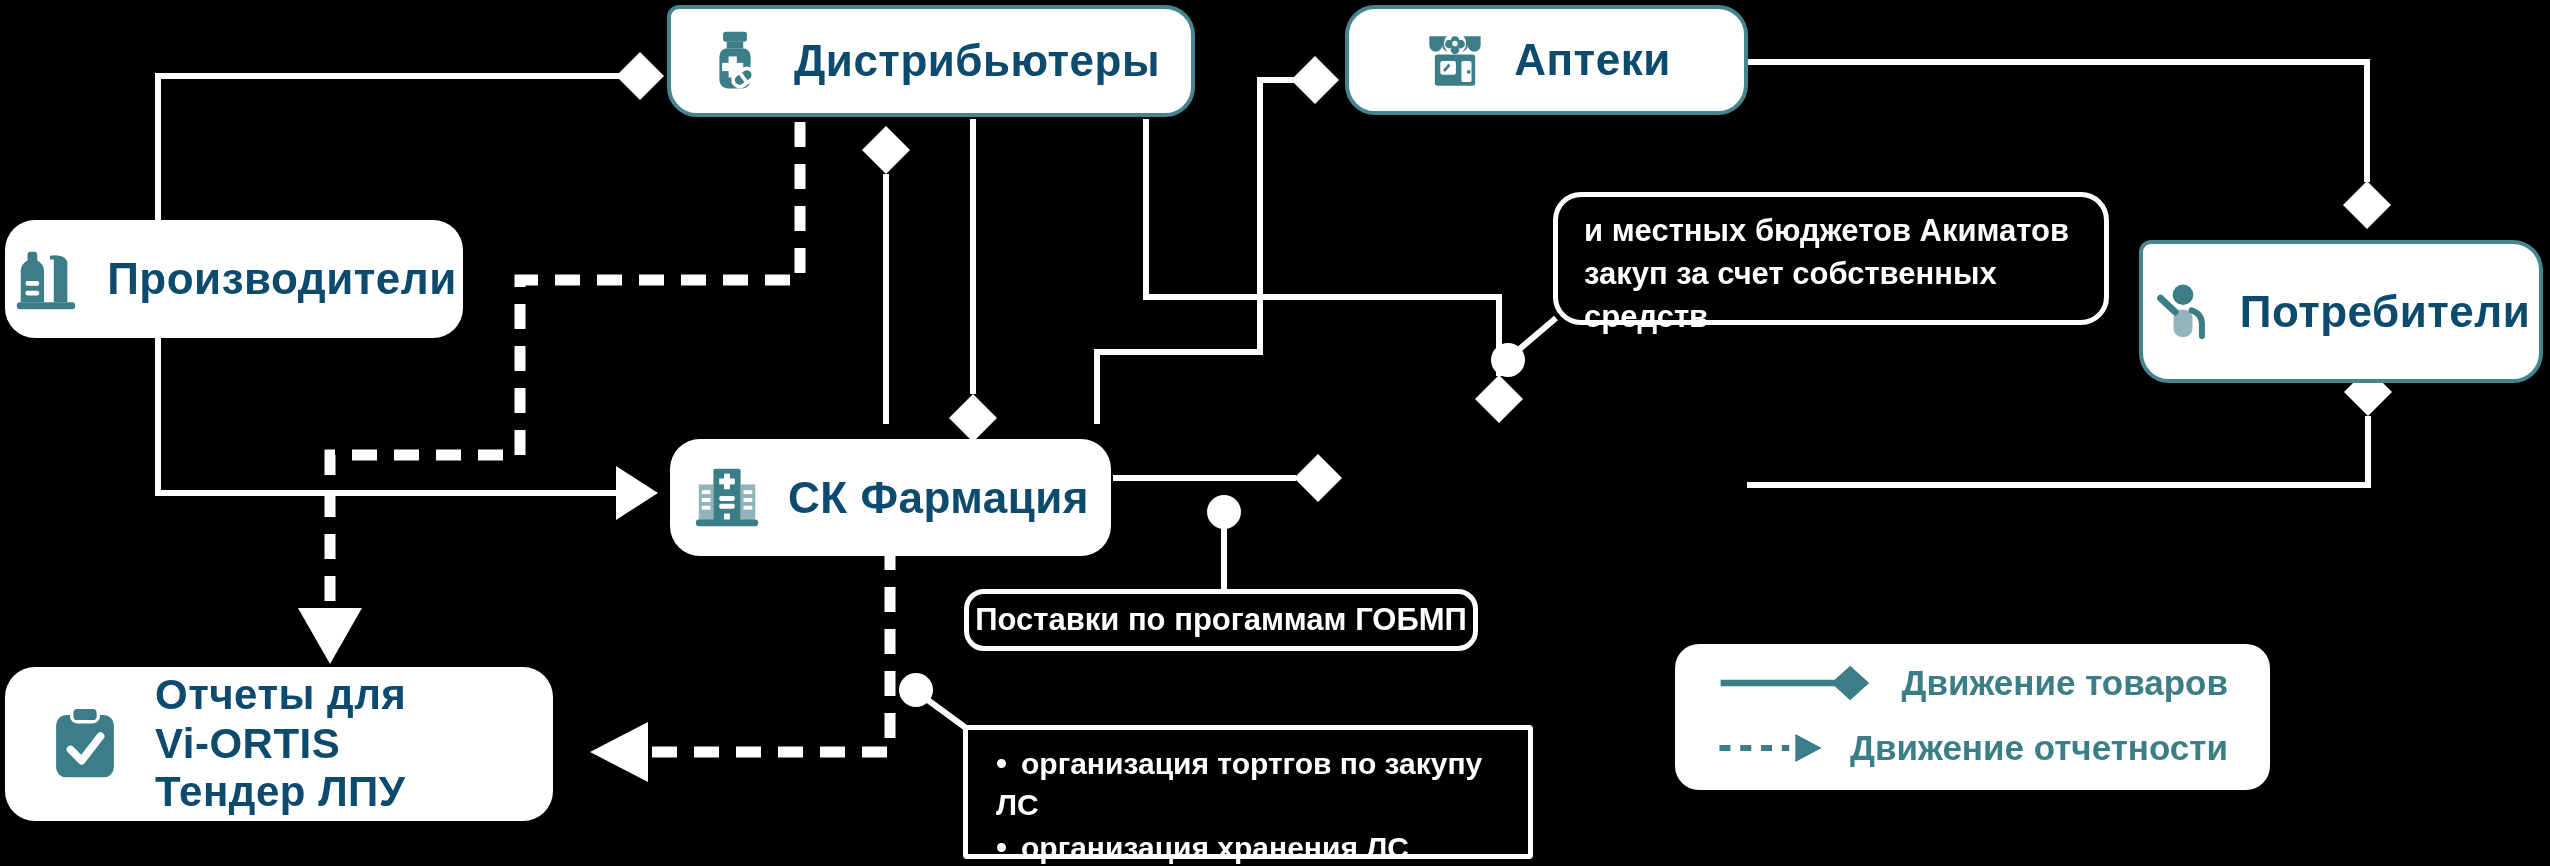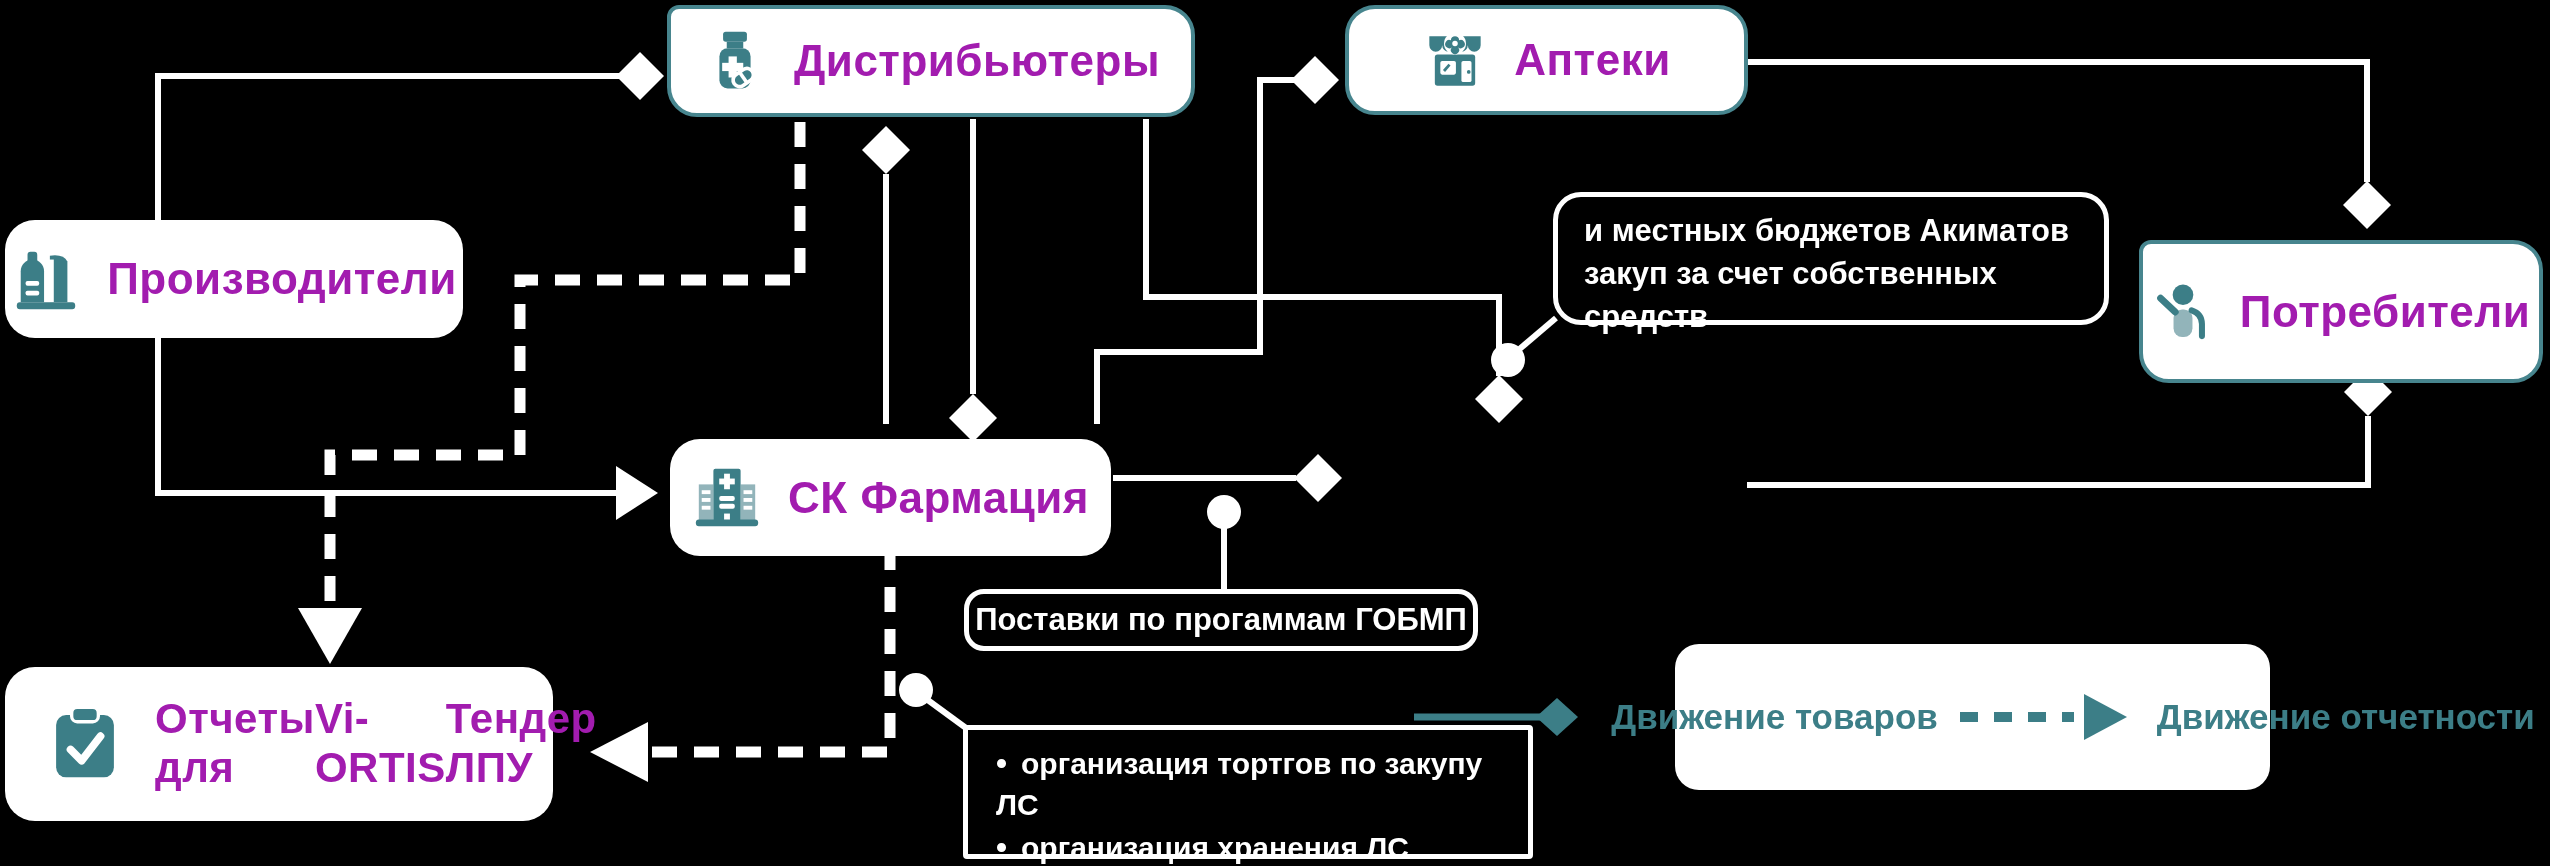--- a/index.html
+++ b/index.html
@@ -2,52 +2,52 @@
 <html><head>
 <meta charset="utf-8">
 <style>
   html,body { margin:0; padding:0; background:#000; }
   .canvas {
     position:relative; width:2550px; height:866px; background:#000;
     font-family:"Liberation Sans","DejaVu Sans",sans-serif; overflow:hidden;
   }
   svg.wires { position:absolute; left:0; top:0; z-index:1; }
   .node {
-    position:absolute; z-index:3; background:#fff; color:#a21caf;
+    position:absolute; z-index:3; background:#fff; color:#0c4a6e;
     display:flex; align-items:center; justify-content:center; gap:26px;
     font-weight:700; font-size:44px; border-radius:30px; box-sizing:border-box;
     letter-spacing:0.5px;
   }
   .node.teal-border { border:4px solid #47858E; }
   .node .nlabel { white-space:nowrap; }
   .node-distributors { left:667px; top:5px;  width:528px; height:112px; border-radius:12px 30px 30px 30px; }
   .node-pharmacies   { left:1345px; top:5px; width:403px; height:110px; }
   .node-manufacturers{ left:5px;   top:220px; width:458px; height:118px; }
   .node-consumers    { left:2139px; top:240px; width:404px; height:143px; border-radius:12px 30px 30px 30px; }
   .node-skpharm      { left:670px; top:439px; width:441px; height:117px; }
   .node-hospitals    { left:1342px; top:423px; width:403px; height:117px; }
   .node-reports      { left:5px; top:667px; width:548px; height:154px; justify-content:flex-start;
                        padding-left:40px; gap:30px; font-size:42px; }
-  .reports-text { display:flex; flex-direction:row; line-height:1.16; }
+  .reports-text { display:flex; flex-direction:column; line-height:1.16; }
   .callout {
     position:absolute; z-index:3; background:#000; color:#fff; border:5px solid #fff;
     box-sizing:border-box; font-weight:600;
   }
   .callout-procurement { left:1553px; top:192px; width:556px; height:133px; border-radius:28px;
     padding:13px 26px; font-size:31px; line-height:1.38; }
   .callout-supplies { left:964px; top:589px; width:514px; height:62px; border-radius:20px;
     display:flex; align-items:center; justify-content:center; font-size:31px; }
   .callout-functions { left:963px; top:725px; width:570px; height:134px; border-radius:4px;
     padding:12px 28px; font-size:30px; }
   .callout-functions ul { margin:0; padding:0; list-style:none; }
   .callout-functions li { line-height:1.36; }
   .callout-functions li::before { content:"•"; margin-right:14px; font-size:1.05em; }
   .legend {
     position:absolute; z-index:3; left:1675px; top:644px; width:595px; height:146px;
-    background:#fff; border-radius:24px; display:flex; flex-direction:row;
+    background:#fff; border-radius:24px; display:flex; flex-direction:column;
     justify-content:center; gap:18px; padding:0 42px; box-sizing:border-box;
   }
   .legend-row { display:flex; align-items:center; gap:26px; }
   .legend-label { color:#3C7E87; font-weight:700; font-size:35px; white-space:nowrap; }
   .icon { flex:0 0 auto; display:block; }
 </style>
 </head>
 <body>
 
 <div class="canvas">

